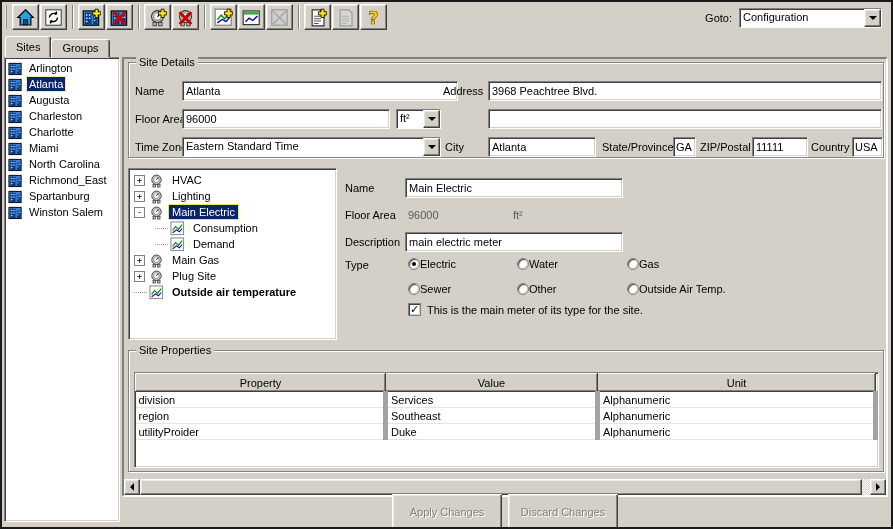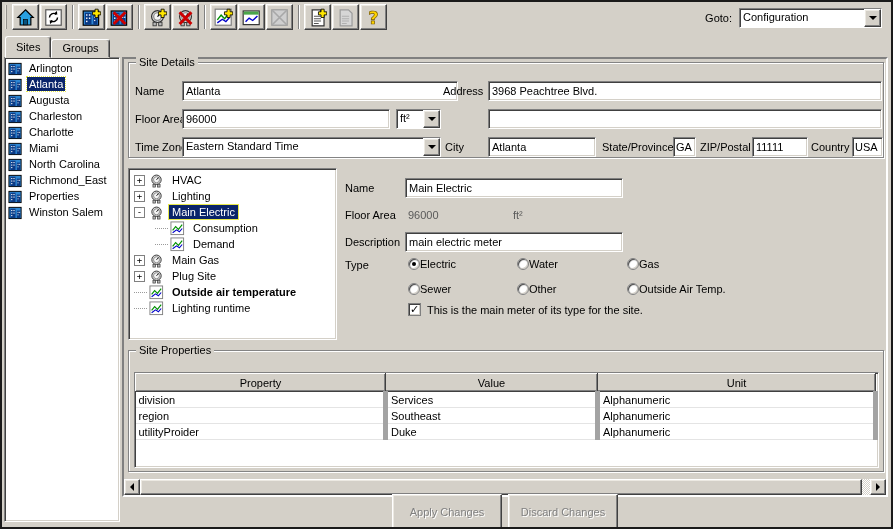--- a/index.html
+++ b/index.html
@@ -406,21 +406,21 @@
               <rect x="3.4" y="5.3" width="1.2" height="1.2"></rect>
               <rect x="5.8" y="5.3" width="1.2" height="1.2"></rect>
               <rect x="3.4" y="8" width="1.2" height="1.2"></rect>
               <rect x="5.8" y="8" width="1.2" height="1.2"></rect>
               <rect x="3.4" y="10.7" width="1.2" height="1.2"></rect>
               <rect x="10.2" y="7.3" width="1" height="1"></rect>
               <rect x="11.9" y="7.3" width="1" height="1"></rect>
               <rect x="10.2" y="10" width="1" height="1"></rect>
             </g>
           </svg></span>
-        <span class="slabel">Properties</span>
+        <span class="slabel">Spartanburg</span>
       </div>
       <div class="site-item">
         <span class="sicon"><svg viewBox="0 0 16 16">
             <rect x="1" y="2.5" width="13" height="12" fill="#2f86d2" stroke="#000"></rect>
             <rect x="2.5" y="4" width="5.5" height="10" fill="#0a3a86"></rect>
             <rect x="9.5" y="6" width="3.5" height="8" fill="#0a3a86"></rect>
             <g fill="#fff">
               <rect x="3.4" y="5.3" width="1.2" height="1.2"></rect>
               <rect x="5.8" y="5.3" width="1.2" height="1.2"></rect>
               <rect x="3.4" y="8" width="1.2" height="1.2"></rect>
@@ -546,29 +546,20 @@
           <span class="tlabel">Plug Site</span>
         </div>
         <div class="tree-row" style="padding-left: 5px; font-weight: bold;">
           <span class="tree-conn"></span>
           <span class="ticon"><svg viewBox="0 0 16 16">
               <rect x="1" y="1" width="13.5" height="13.5" fill="#fff" stroke="#808080"></rect>
               <polyline points="2.8,10 6,6 9,9 13,3.8" fill="none" stroke="#009000" stroke-width="1.2"></polyline>
               <polyline points="2.8,12.5 7,9.5 10,11.5 13,8" fill="none" stroke="#0000c8" stroke-width="1.2"></polyline>
             </svg></span>
           <span class="tlabel">Outside air temperature</span>
-        </div>
-        <div class="tree-row" style="padding-left: 5px;">
-          <span class="tree-conn"></span>
-          <span class="ticon"><svg viewBox="0 0 16 16">
-              <rect x="1" y="1" width="13.5" height="13.5" fill="#fff" stroke="#808080"></rect>
-              <polyline points="2.8,10 6,6 9,9 13,3.8" fill="none" stroke="#009000" stroke-width="1.2"></polyline>
-              <polyline points="2.8,12.5 7,9.5 10,11.5 13,8" fill="none" stroke="#0000c8" stroke-width="1.2"></polyline>
-            </svg></span>
-          <span class="tlabel">Lighting runtime</span>
         </div>
       </div>
 
     <span class="flabel" style="left:221px;top:119px;">Name</span>
     <input class="tfield" style="left: 281px; top: 119px; width: 218px;" value="Main Electric">
 
     <span class="flabel" style="left:221px;top:146px;">Floor Area</span>
     <span class="static-val" style="left:284px;top:146px;">96000</span>
     <span class="static-val" style="left:389px;top:146px;">ft²</span>
 

